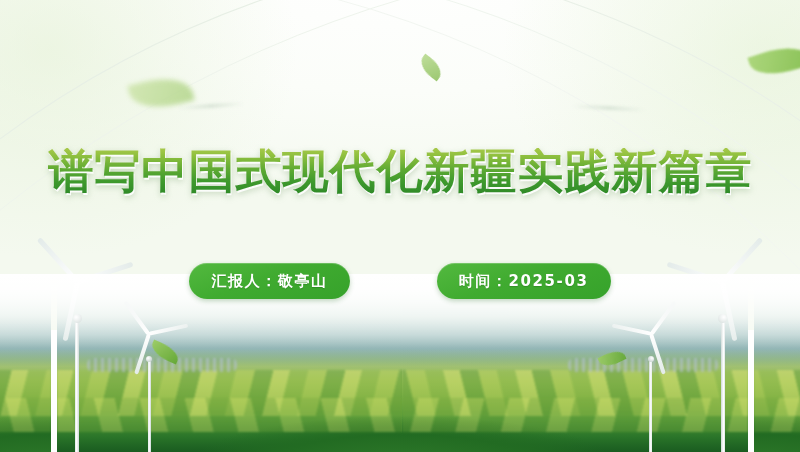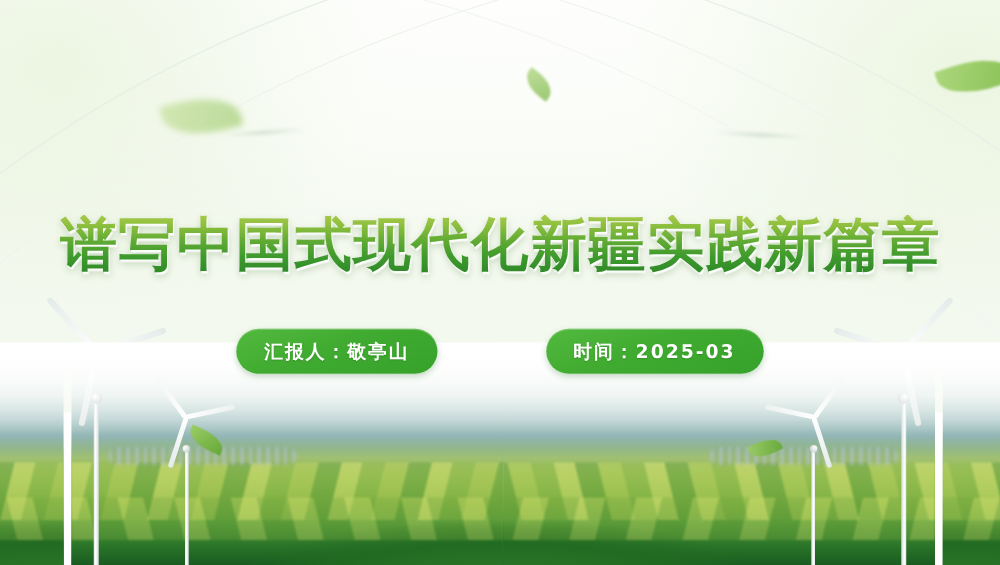--- a/index.html
+++ b/index.html
@@ -181,21 +181,20 @@
     position:absolute; left:50%; top:0;
     width:5px; border-radius:3px;
     background:linear-gradient(180deg,#ffffff,#e3ebe9);
     transform-origin:50% 0%;
   }
 
   
   .title-wrap {
     position:absolute; left:0; top:148px; width:800px;
     text-align:center;
-    margin-top:24px;
   }
   .title {
     display:inline-block;
     font-family:"DejaVu Sans", sans-serif;
     font-size:46px;
     font-weight:bold;
     letter-spacing:1px;
     line-height:1;
     background:linear-gradient(to bottom,
       #a8c94a 0%, #8dbf3e 18%, #5faa33 46%, #3f9a2d 72%, #2f8a28 100%);

